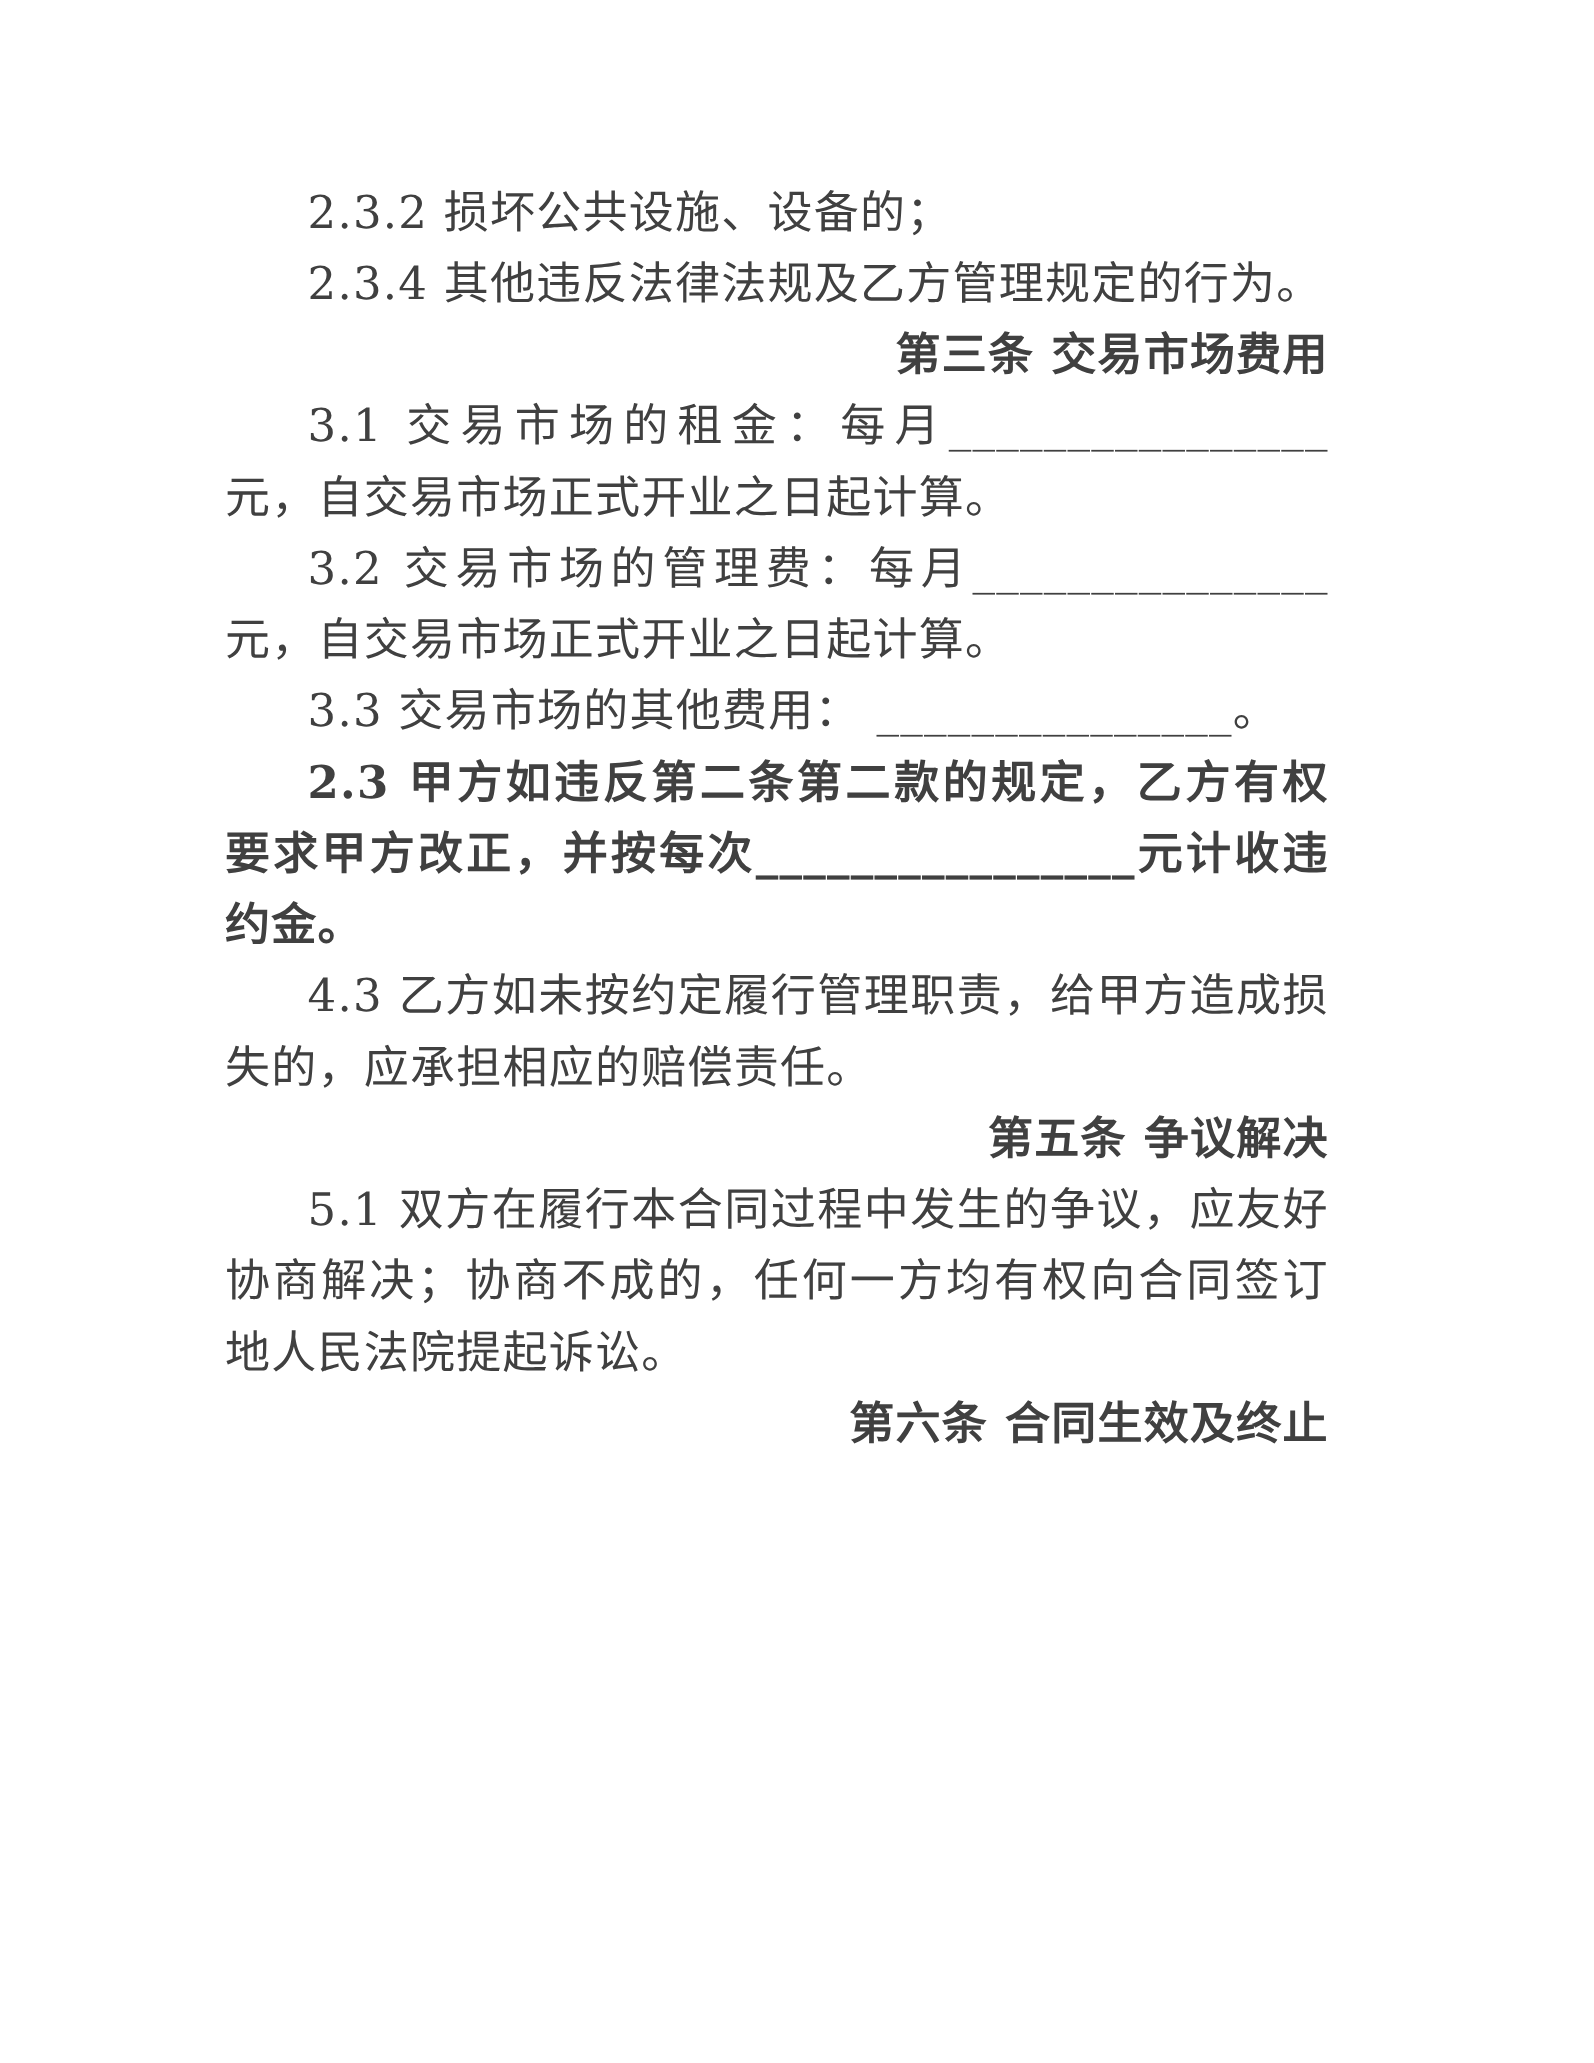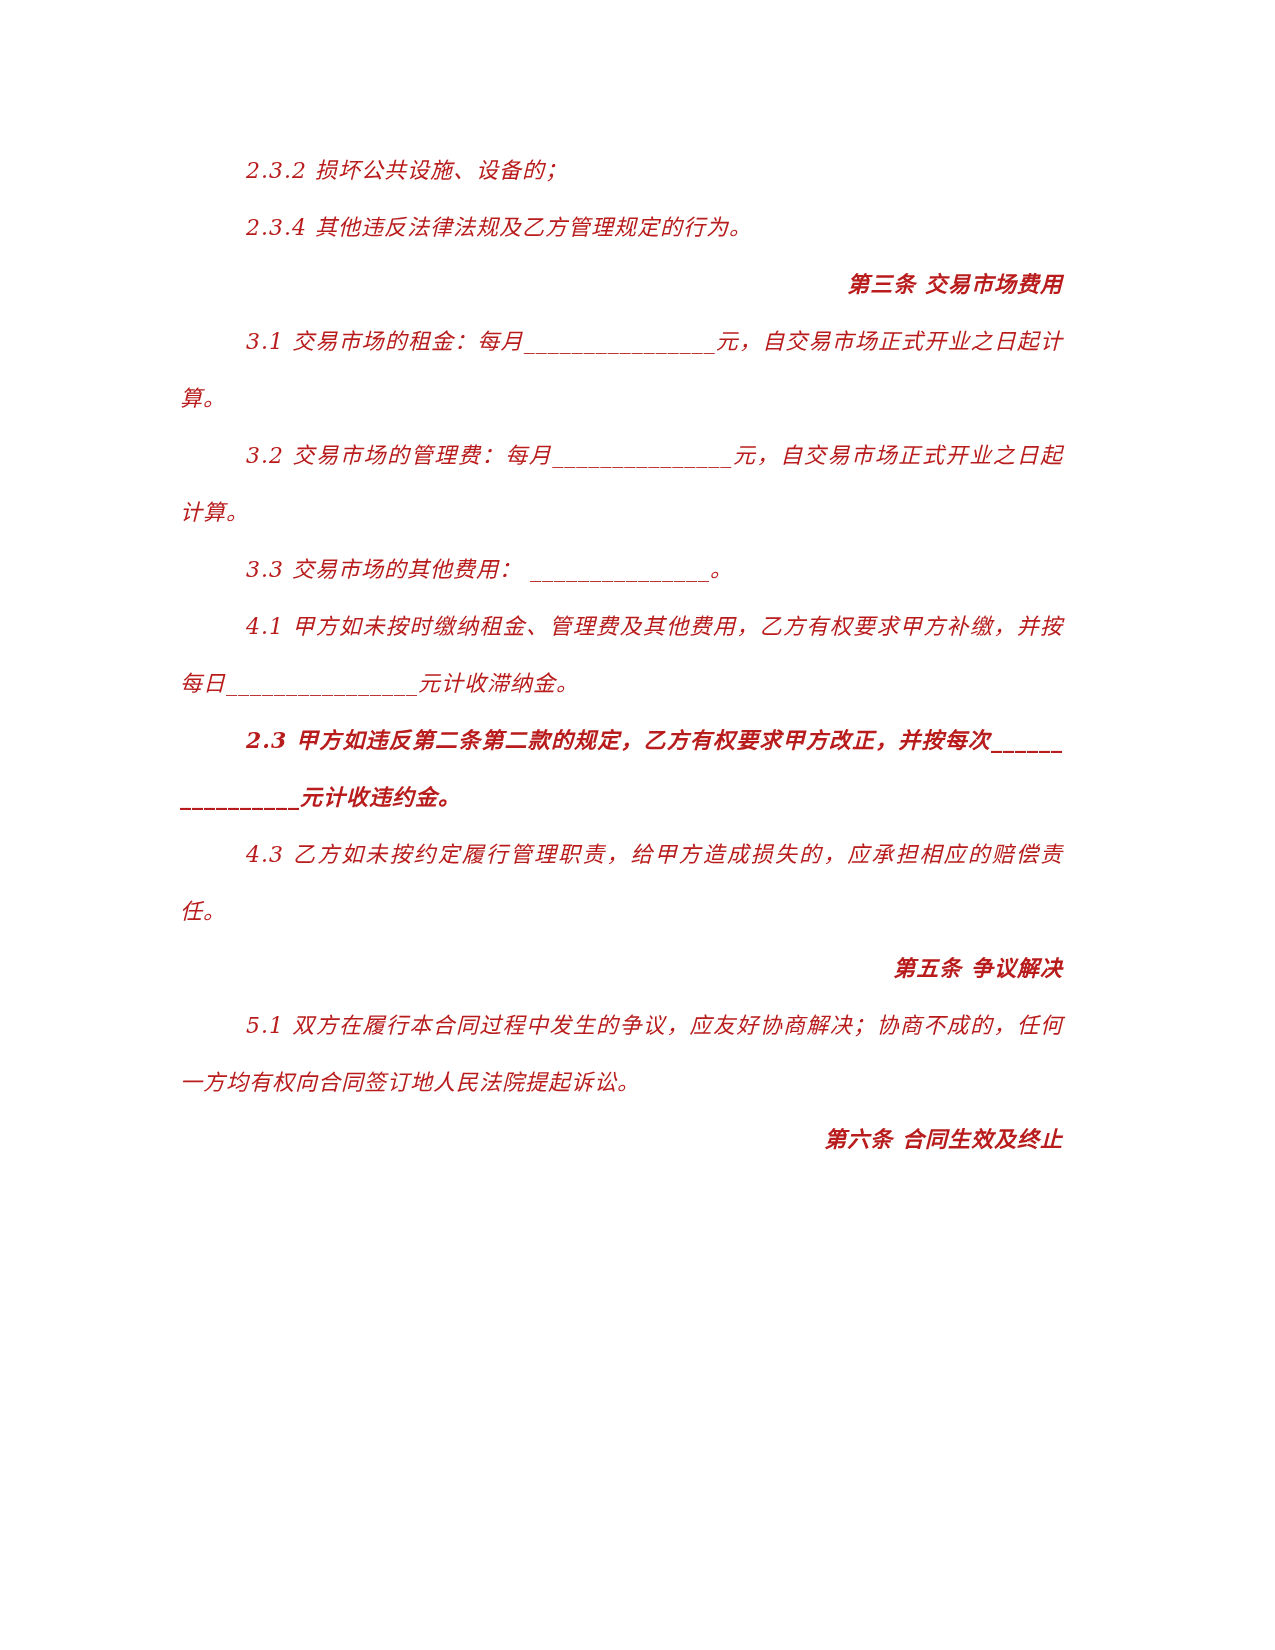--- a/index.html
+++ b/index.html
@@ -20,48 +20,46 @@
     height: 1650px;
     padding: 142px 212px 0 180px; 
     background: #ffffff;
   }
   .doc-body {
     width: 883px;
   }
   p.para {
     margin: 0;
     padding: 0;
-    font-size: 22px;
+    font-size: 36px;
     line-height: 57px;
     letter-spacing: 1px;
     text-align: justify;
     text-indent: 66px; 
     word-break: break-all;
-    color: #b91c1c;
-    font-style: italic;
+    color: #404040;
   }
   p.para.heading {
     font-weight: bold;
     text-align: right;
   }
   p.para.bold {
     font-weight: bold;
   }
 </style>
 </head>
 <body>
 
 <div class="page">
   <div class="doc-body">
     <p class="para">2.3.2 损坏公共设施、设备的；</p>
     <p class="para">2.3.4 其他违反法律法规及乙方管理规定的行为。</p>
     <p class="para heading">第三条 交易市场费用</p>
     <p class="para">3.1 交易市场的租金：每月________________元，自交易市场正式开业之日起计算。</p>
     <p class="para">3.2 交易市场的管理费：每月_______________元，自交易市场正式开业之日起计算。</p>
     <p class="para">3.3 交易市场的其他费用： _______________。</p>
-    <p class="para">4.1 甲方如未按时缴纳租金、管理费及其他费用，乙方有权要求甲方补缴，并按每日________________元计收滞纳金。</p>
     <p class="para bold">2.3 甲方如违反第二条第二款的规定，乙方有权要求甲方改正，并按每次________________元计收违约金。</p>
     <p class="para">4.3 乙方如未按约定履行管理职责，给甲方造成损失的，应承担相应的赔偿责任。</p>
     <p class="para heading">第五条 争议解决</p>
     <p class="para">5.1 双方在履行本合同过程中发生的争议，应友好协商解决；协商不成的，任何一方均有权向合同签订地人民法院提起诉讼。</p>
     <p class="para heading">第六条 合同生效及终止</p>
   </div>
 </div>
 
 </body></html>

